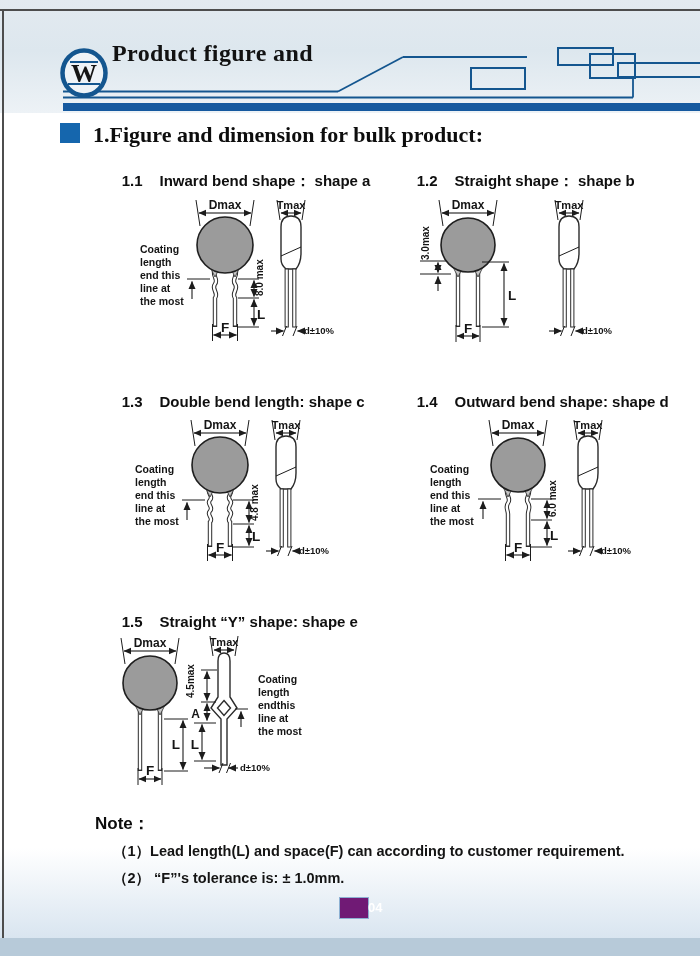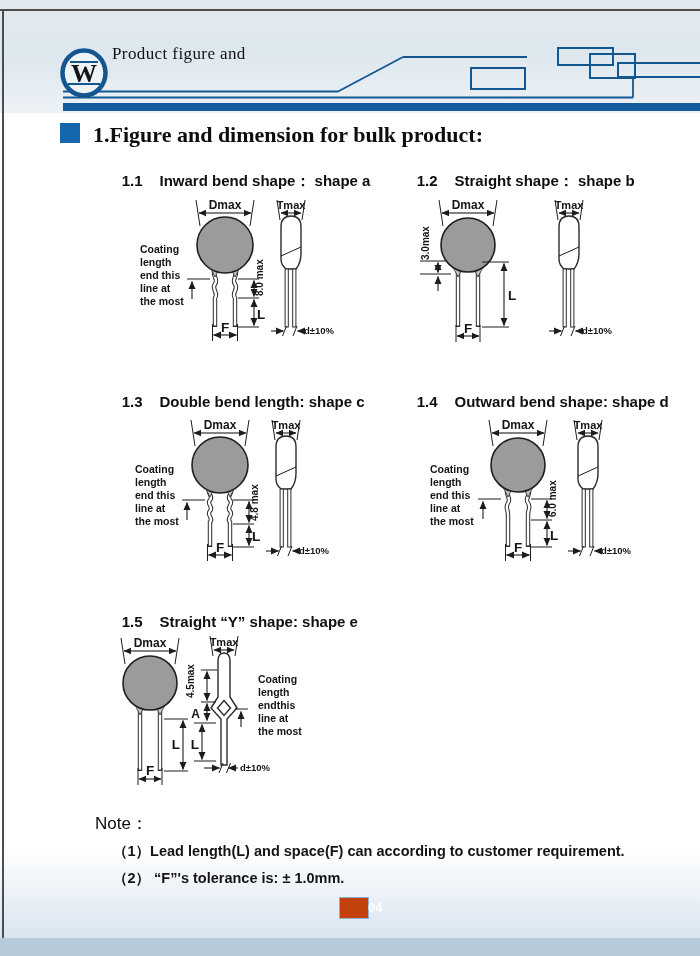--- a/index.html
+++ b/index.html
@@ -8,33 +8,33 @@
   .abs{position:absolute;}
   
   .hdr-bg{left:0;top:0;width:700px;height:113px;
           background:linear-gradient(#e3eaf0,#dde7ee 45%,#edf2f6);}
   .bot-bg{left:0;top:848px;width:700px;height:90px;
           background:linear-gradient(rgba(255,255,255,0),#d9e5f0);}
   .footer-bar{left:0;top:938px;width:700px;height:18px;background:#b7cad9;}
   .top-line{left:0;top:9px;width:700px;height:2px;background:#4d4d4d;}
   .left-line{left:2px;top:9px;width:2px;height:929px;background:#4d4d4d;}
   
-  .title{left:112px;top:40px;font-family:"Liberation Serif",serif;font-weight:normal;
-         font-size:17px;line-height:27px;color:#121212;letter-spacing:.4px;}
+  .title{left:112px;top:40px;font-family:"Liberation Serif",serif;font-weight:bold;
+         font-size:24px;line-height:27px;color:#121212;letter-spacing:.4px;}
   .bullet{left:60px;top:123px;width:20px;height:20px;background:#1566ad;}
   .heading{left:93px;top:122px;font-family:"Liberation Serif",serif;font-weight:bold;
            font-size:22px;color:#0d0d0d;}
   
   .cap{font-weight:bold;font-size:15px;color:#0f0f0f;white-space:pre;text-align:right;}
   .cap .n{display:inline-block;margin-right:17px;}
   
-  .note-title{left:95px;top:812px;font-weight:normal;font-size:17px;color:#0c0c0c;}
+  .note-title{left:95px;top:812px;font-weight:bold;font-size:17px;color:#0c0c0c;}
   .note-item{left:113px;top:0;font-weight:bold;font-size:14.5px;color:#141414;white-space:pre;}
   
-  .pagenum{left:339px;top:897px;width:22px;height:22px;background:#c2410c;
+  .pagenum{left:339px;top:897px;width:22px;height:22px;background:#701a75;
            border:1px solid #8db1d3;box-sizing:border-box;color:#fff;font-weight:bold;
            font-size:13px;text-align:center;line-height:20px;padding-left:28px;}
   
   svg text{fill:#151515;}
   .t12{font:bold 12px "Liberation Sans",sans-serif;}
   .t11{font:bold 11px "Liberation Sans",sans-serif;}
   .t13{font:bold 13.5px "Liberation Sans",sans-serif;}
   .rot{font:bold 10px "Liberation Sans",sans-serif;}
   .coat{font:bold 10.5px "Liberation Sans",sans-serif;}
   .d9{font:bold 9.5px "Liberation Sans",sans-serif;}

